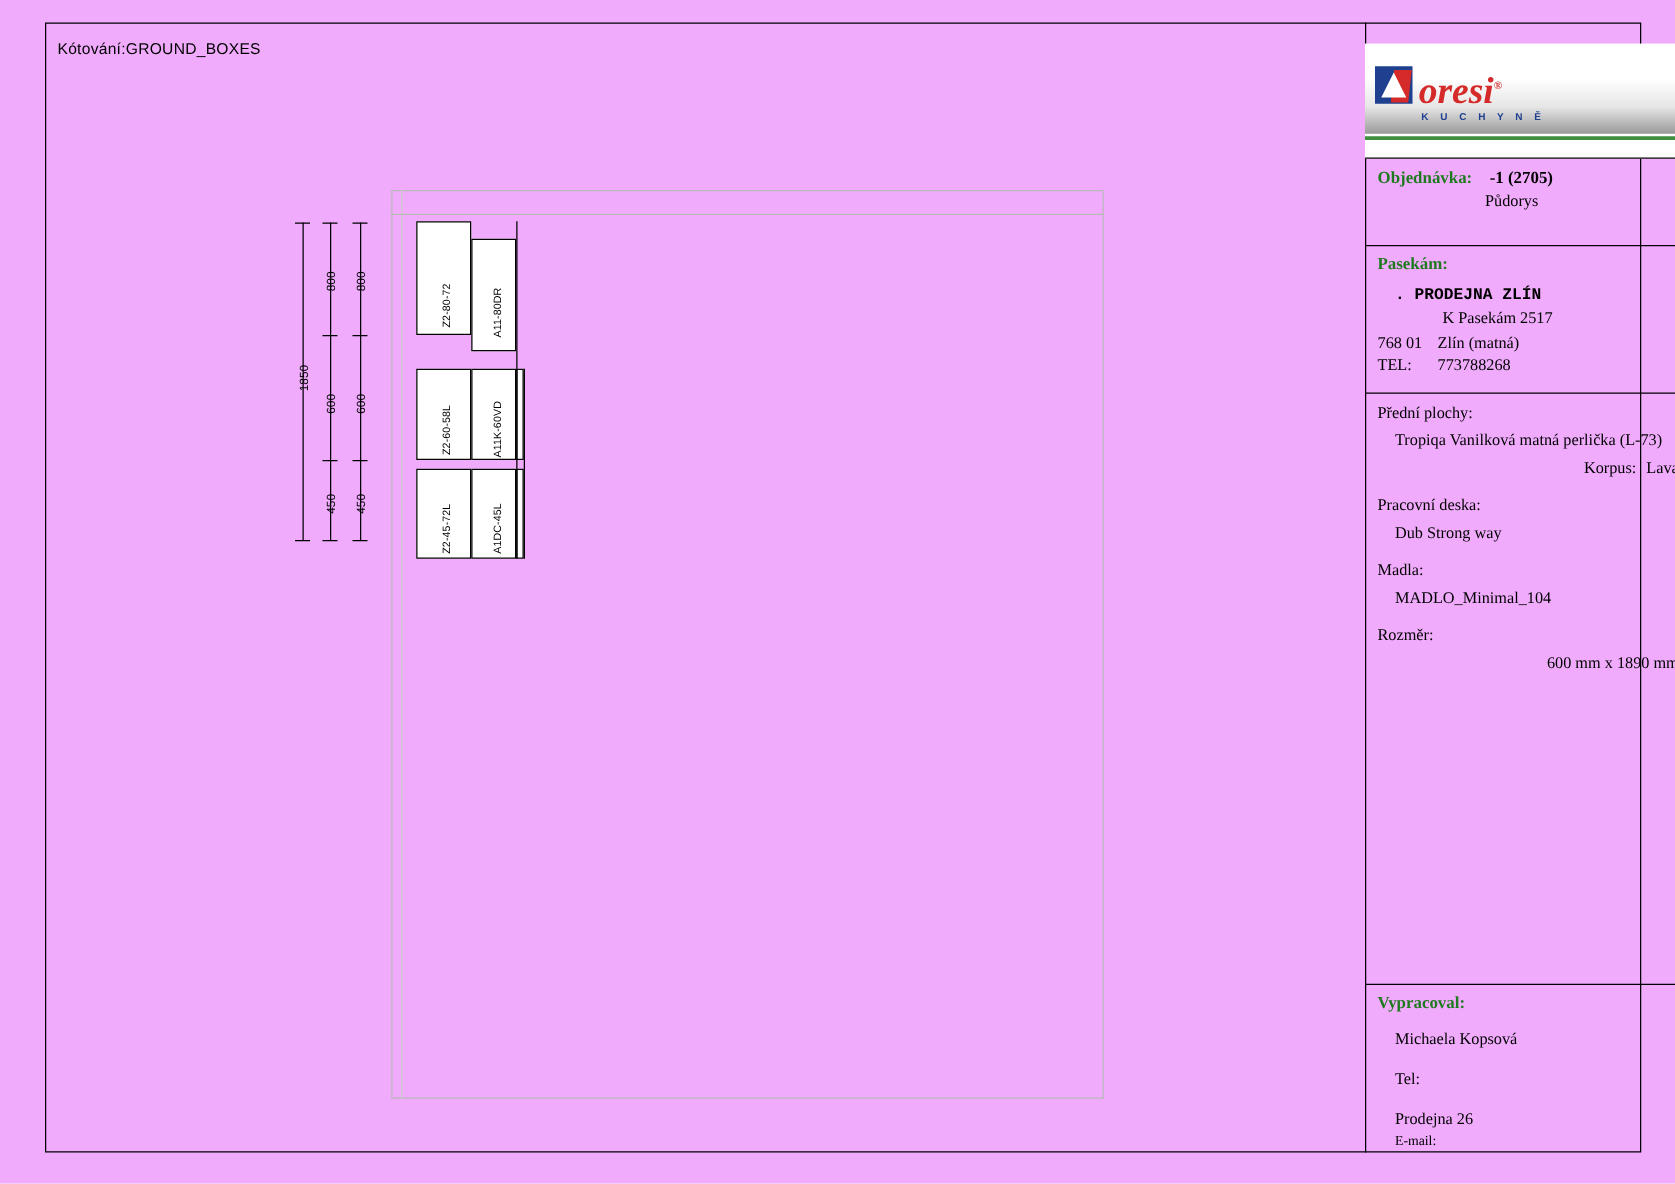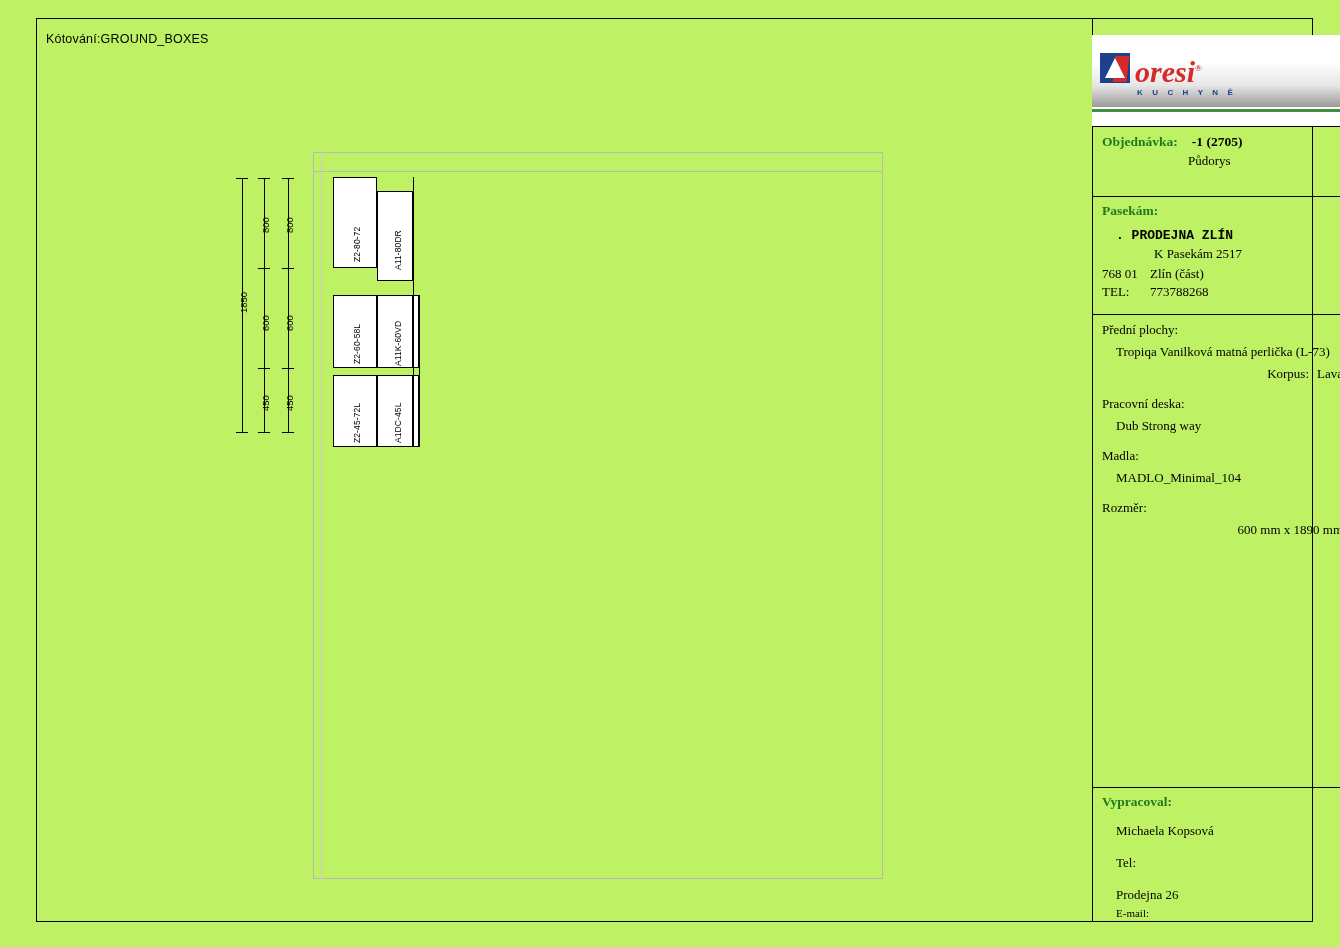--- a/index.html
+++ b/index.html
@@ -12,21 +12,21 @@
     height: 947px;
     font-family: "Liberation Serif", serif;
     overflow: hidden;
     position: relative;
   }
   .page {
     position: absolute;
     left: 0; top: 0;
     width: 1340px;
     height: 947px;
-    background: #bef264;
+    background: #f0abfc;
   }
   
   .frame {
     position: absolute;
     left: 36px;
     top: 18px;
     width: 1277px;
     height: 904px;
     border: 1px solid #000000;
     box-sizing: border-box;
@@ -321,21 +321,21 @@
       </div>
       <div class="p-line" style="padding-left:86px; margin-top:2px;">Půdorys</div>
     </div>
 
     <div class="panel-sec sec-cust">
       <div class="green-label">Pasekám:</div>
       <div class="p-line bold-val p-ind" style="margin-top:8px;font-family:Liberation Mono, monospace;">. PRODEJNA ZLÍN</div>
       <div class="p-line" style="padding-left:52px;">K Pasekám 2517</div>
       <div class="row" style="margin-top:2px;">
         <span class="p-line" style="width:48px;">768 01</span>
-        <span class="p-line">Zlín (část)</span>
+        <span class="p-line">Zlín (matná)</span>
       </div>
       <div class="row">
         <span class="p-line" style="width:48px;">TEL:</span>
         <span class="p-line">773788268</span>
       </div>
     </div>
 
     <div class="panel-sec sec-spec">
       <div class="p-line">Přední plochy:</div>
       <div class="p-line p-ind" style="margin-top:4px;">Tropiqa Vanilková matná perlička (L-73)</div>

